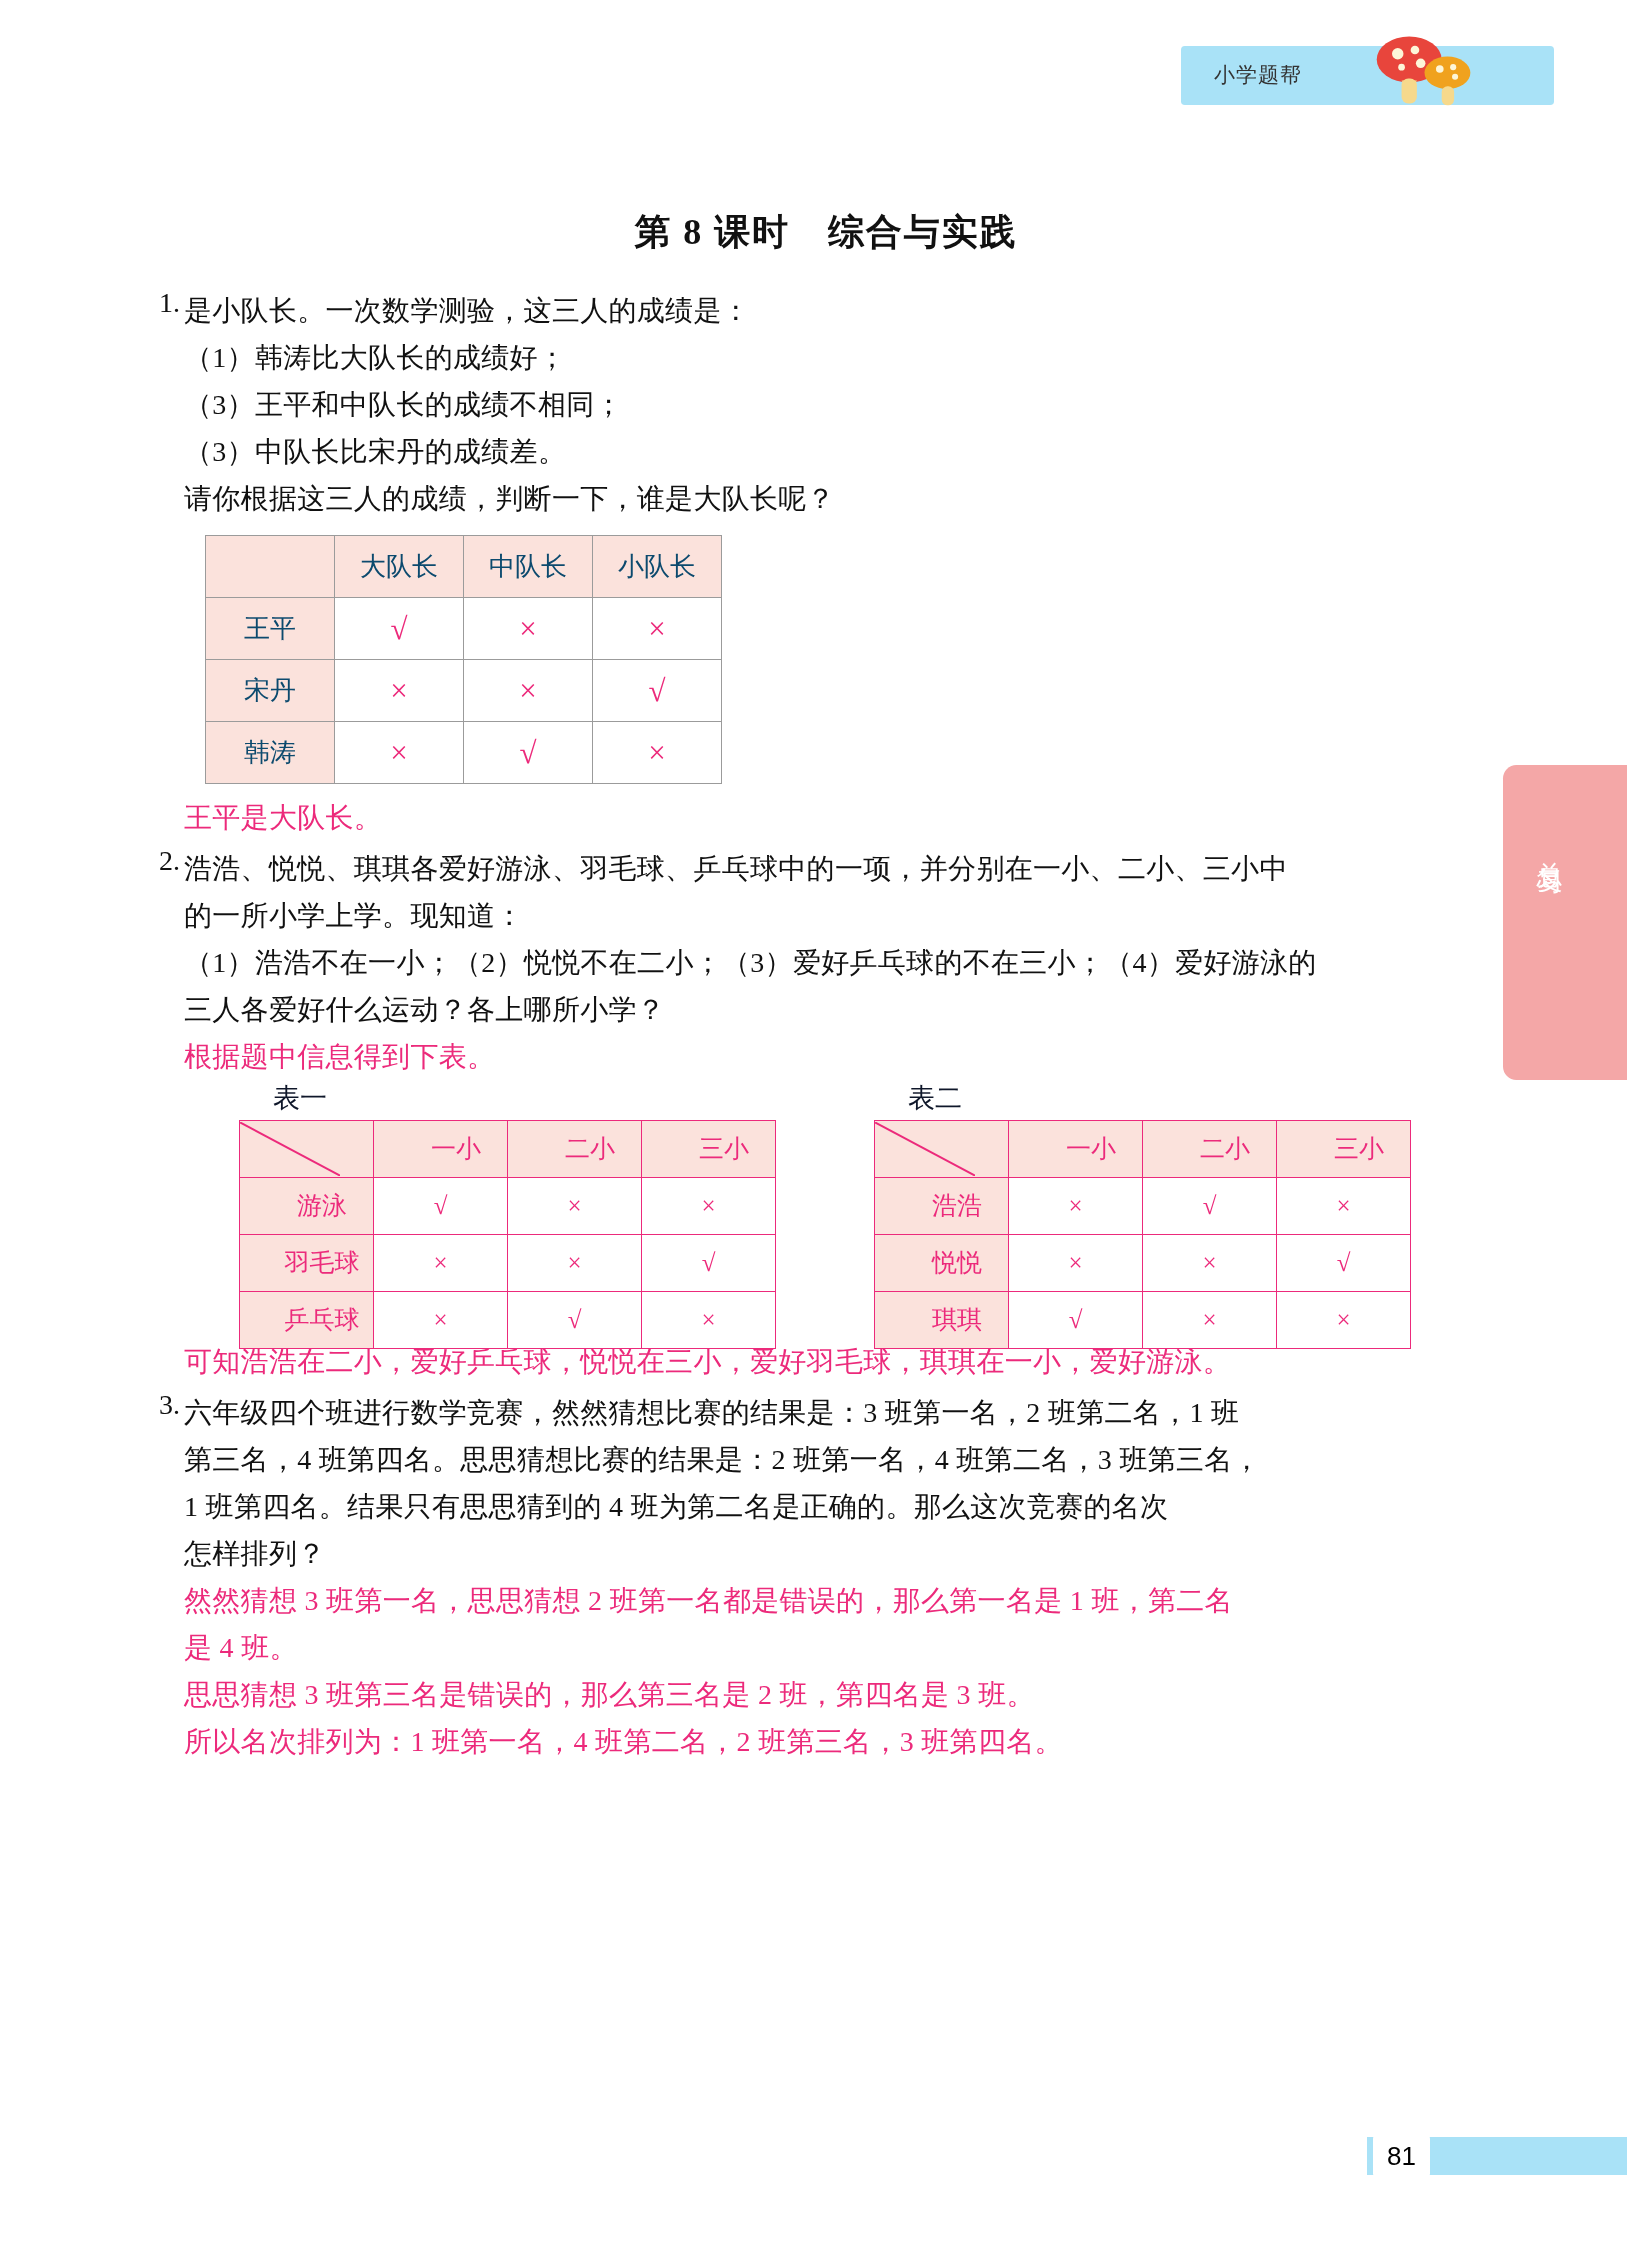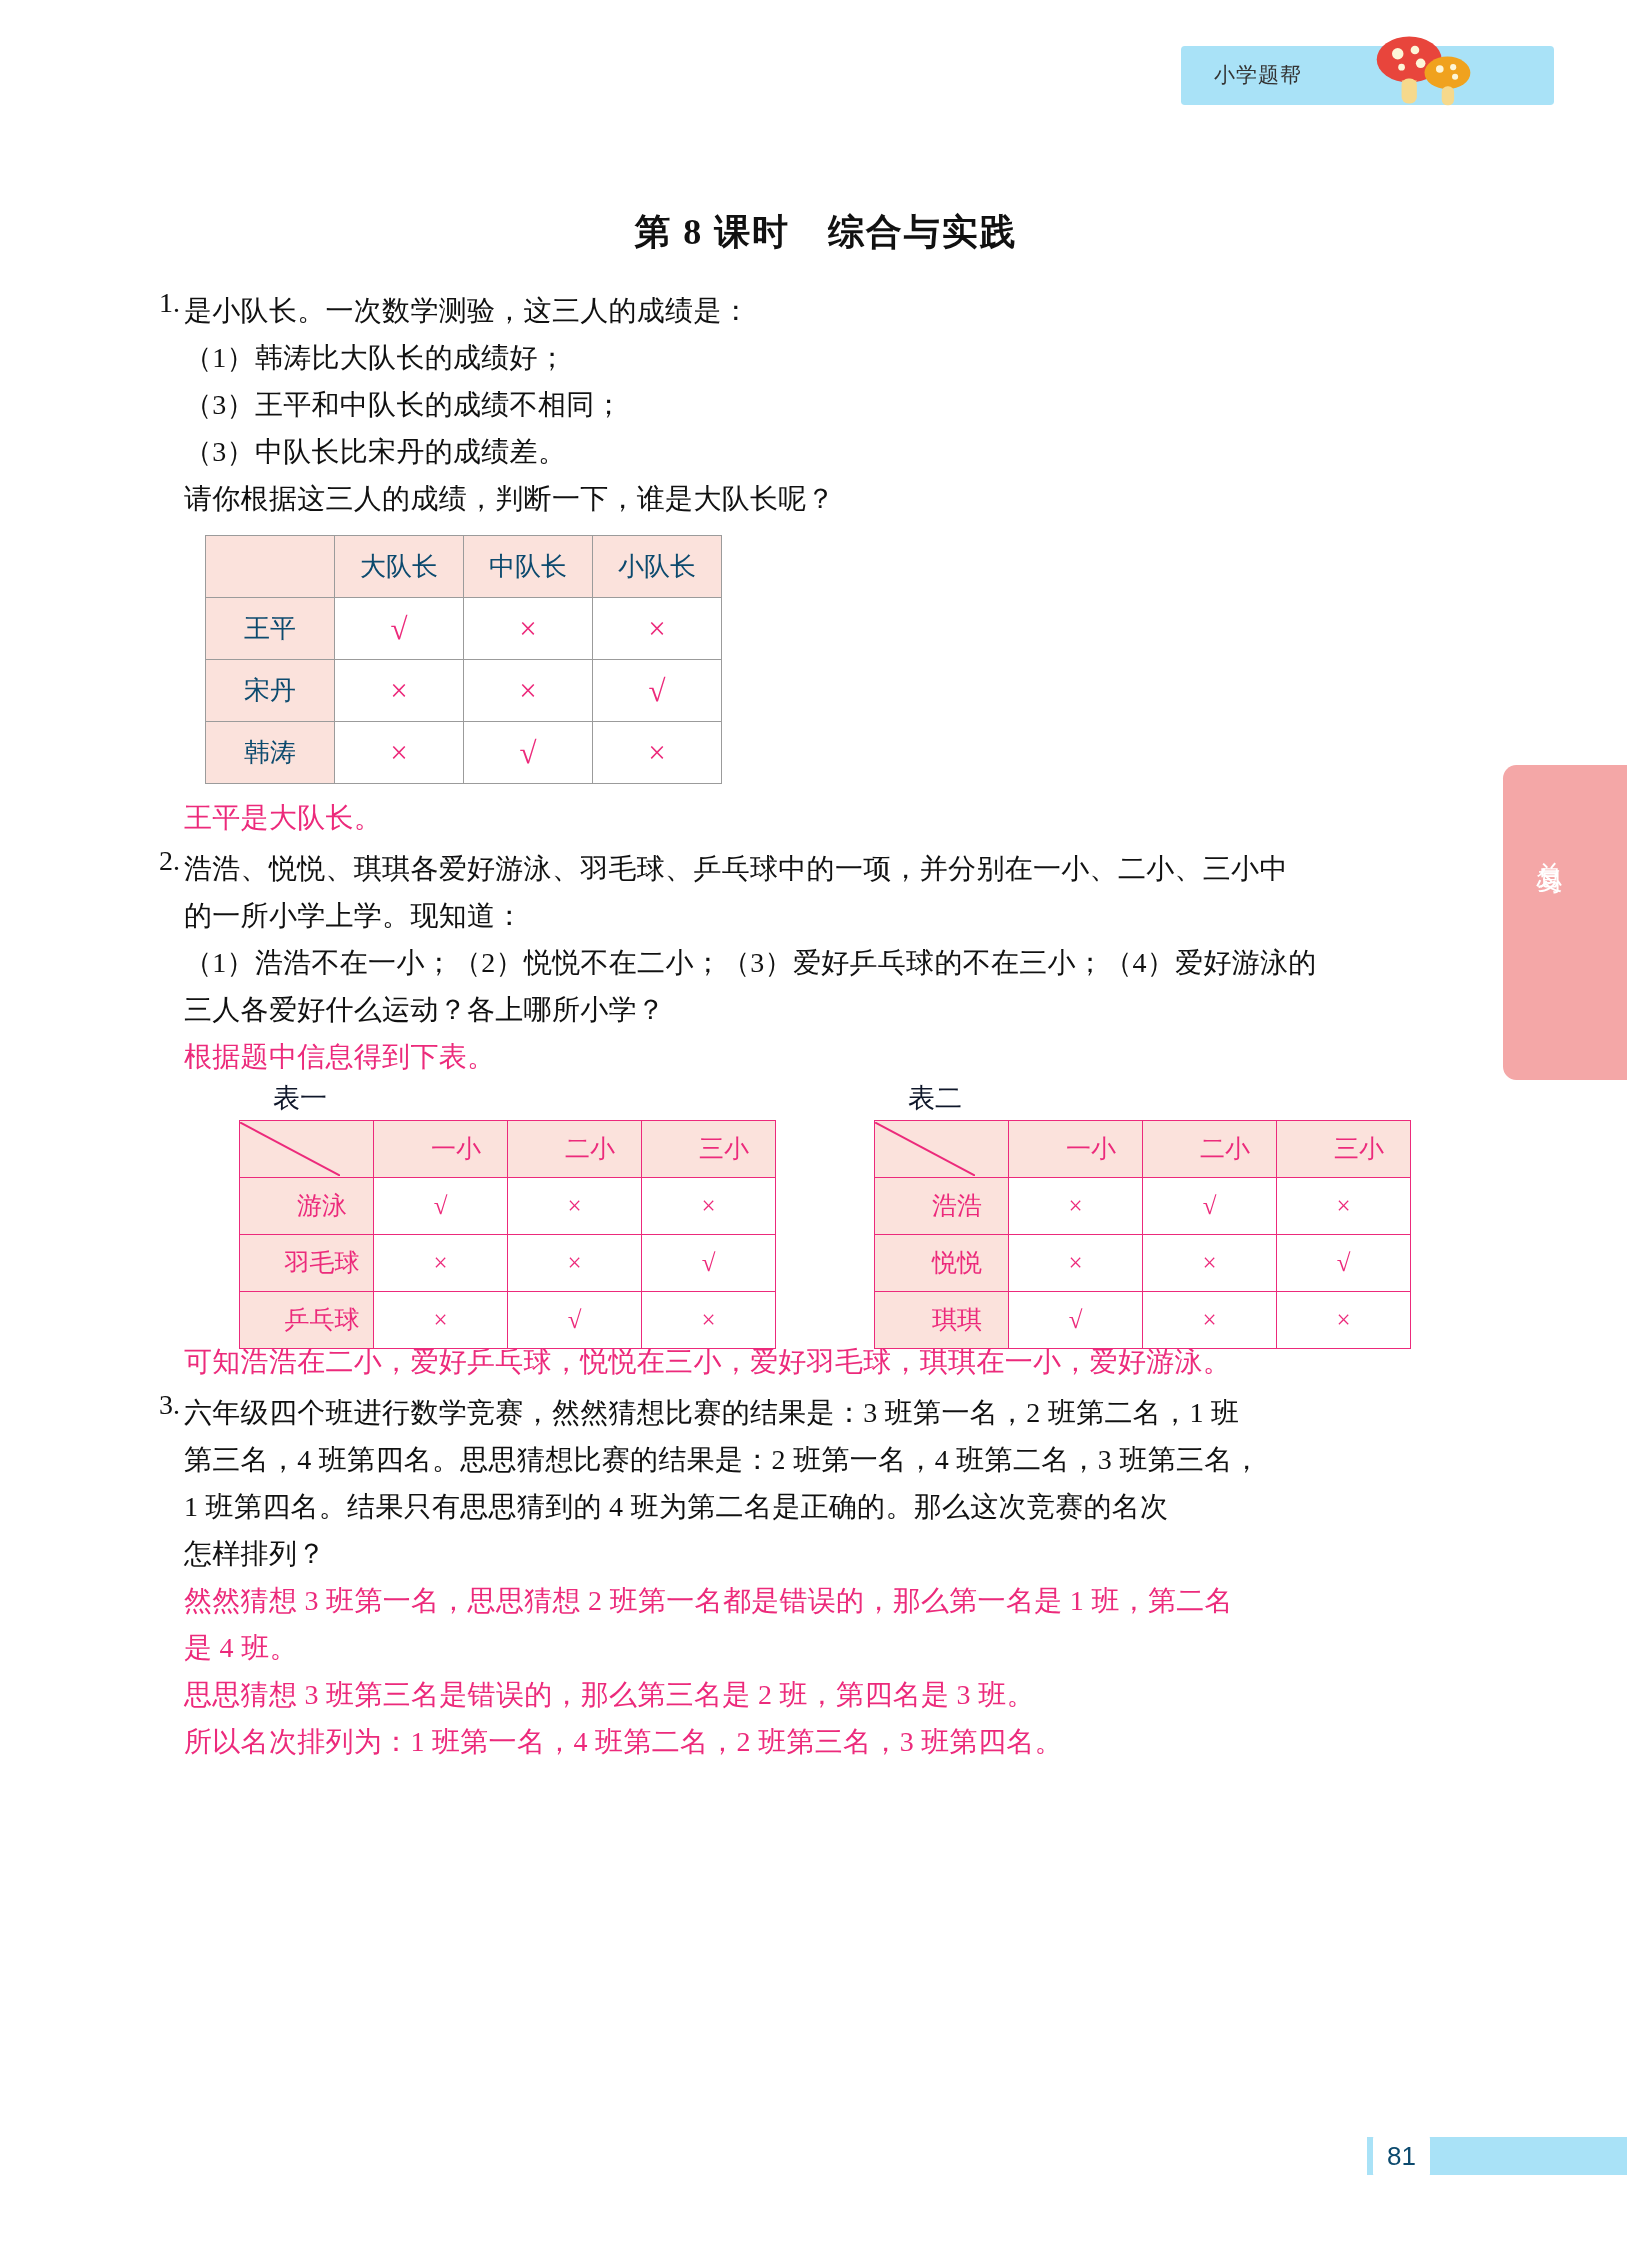--- a/index.html
+++ b/index.html
@@ -199,21 +199,21 @@
     position: absolute;
     left: 1373px;
     top: 2135px;
     width: 57px;
     height: 42px;
     background: #ffffff;
     border-radius: 3.8px;
     text-align: center;
     line-height: 42px;
     font-size: 26px;
-    color: #0c4a6e;
+    color: #000000;
     font-family: "Liberation Sans", sans-serif;
   }
 </style>
 </head>
 <body>
 
 <div class="header-bar"></div>
 <div class="header-label">小学题帮</div>
 
 <svg class="mushroom" viewBox="0 0 120 90">

